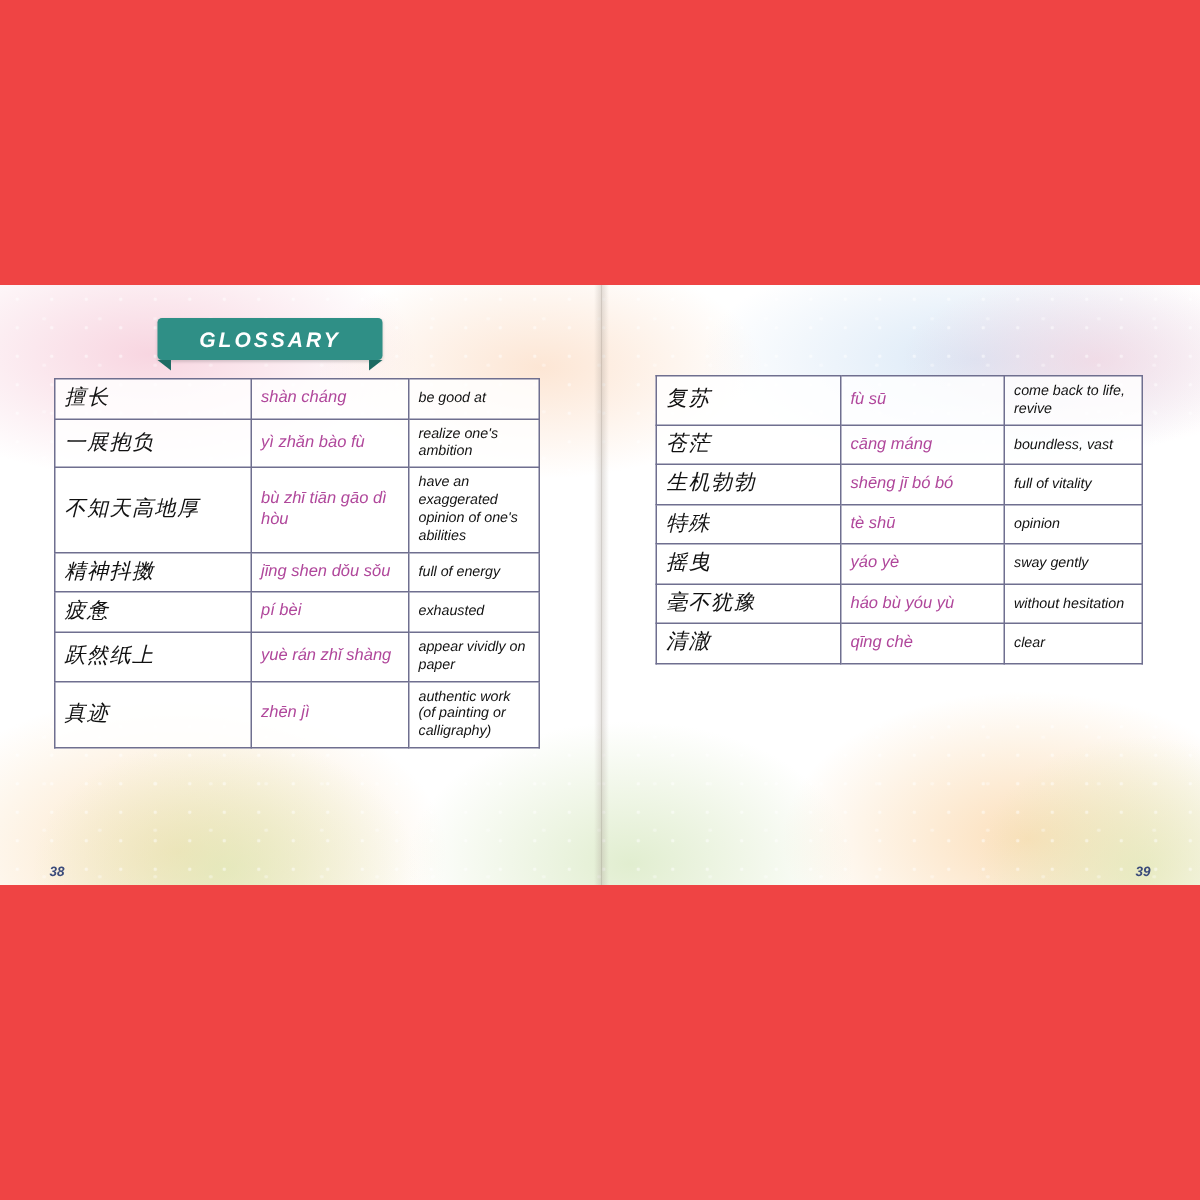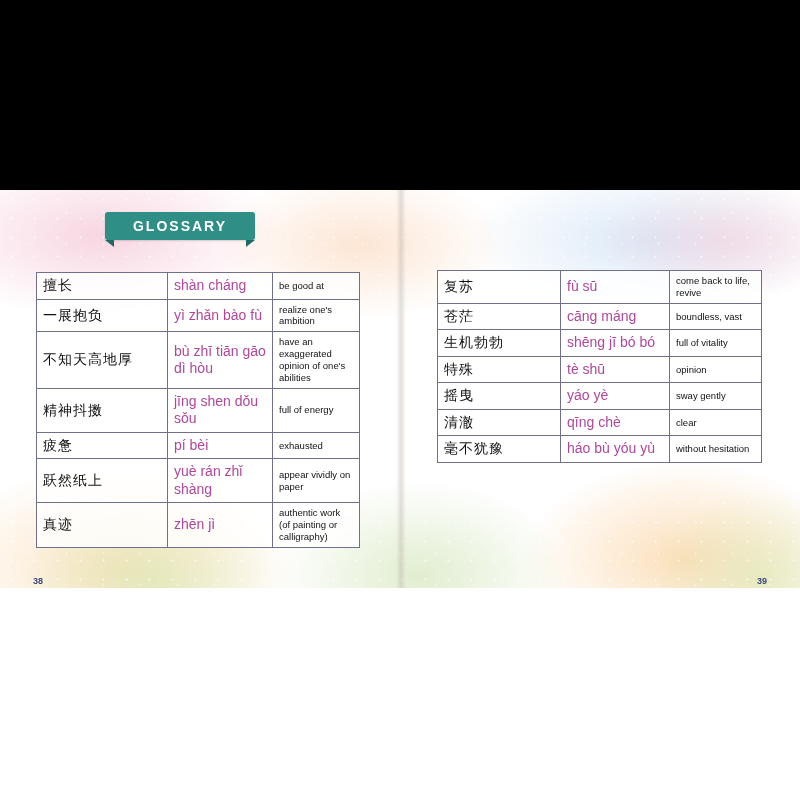--- a/index.html
+++ b/index.html
@@ -7,23 +7,24 @@
     padding: 0;
     width: 800px;
     height: 800px;
     background: #ffffff;
     font-family: "Liberation Sans", sans-serif;
   }
 
   #page {
     position: relative;
     width: 800px;
-    height: 588px;
+    height: 800px;
     overflow: hidden;
-    background: #000000;
+    background: #ef4444;
+    font-style: italic;
   }
 
   
   .spread {
     position: absolute;
     left: 0;
     top: 190px;
     width: 800px;
     height: 400px;
     background: #ffffff;
@@ -139,21 +140,20 @@
     font-weight: bold;
     letter-spacing: 2px;
   }
 
   
   table.gloss {
     position: absolute;
     border-collapse: collapse;
     background: rgba(255,255,255,.82);
     table-layout: fixed;
-    margin-top: 20px;
   }
   table.gloss.left-table {
     left: 36px;
     top: 62px;
     width: 324px;
   }
   table.gloss.right-table {
     left: 437px;
     top: 60px;
     width: 325px;
@@ -166,21 +166,21 @@
   }
   td.hanzi {
     width: 118px;
     font-family: "DejaVu Sans", sans-serif;
     font-size: 14px;
     color: #111111;
     letter-spacing: 1px;
   }
   td.pinyin {
     width: 92px;
-    font-size: 14px;
+    font-size: 11px;
     color: #b0479b;
   }
   td.meaning {
     font-size: 9.5px;
     color: #111111;
   }
   table.right-table td.hanzi { width: 110px; }
   table.right-table td.pinyin { width: 96px; }
 </style>
 </head>
@@ -267,29 +267,29 @@
           <td class="hanzi">特殊</td>
           <td class="pinyin">tè shū</td>
           <td class="meaning">opinion</td>
         </tr>
         <tr>
           <td class="hanzi">摇曳</td>
           <td class="pinyin">yáo yè</td>
           <td class="meaning">sway gently</td>
         </tr>
         <tr>
+          <td class="hanzi">毫不犹豫</td>
+          <td class="pinyin">háo bù yóu yù</td>
+          <td class="meaning">without hesitation</td>
+        </tr>
+        <tr>
           <td class="hanzi">清澈</td>
           <td class="pinyin">qīng chè</td>
           <td class="meaning">clear</td>
         </tr>
-        <tr>
-          <td class="hanzi">毫不犹豫</td>
-          <td class="pinyin">háo bù yóu yù</td>
-          <td class="meaning">without hesitation</td>
-        </tr>
       </tbody>
     </table>
 
     <div class="page-num left">38</div>
     <div class="page-num right">39</div>
 
   </div>
 </div>
 
 </body></html>

